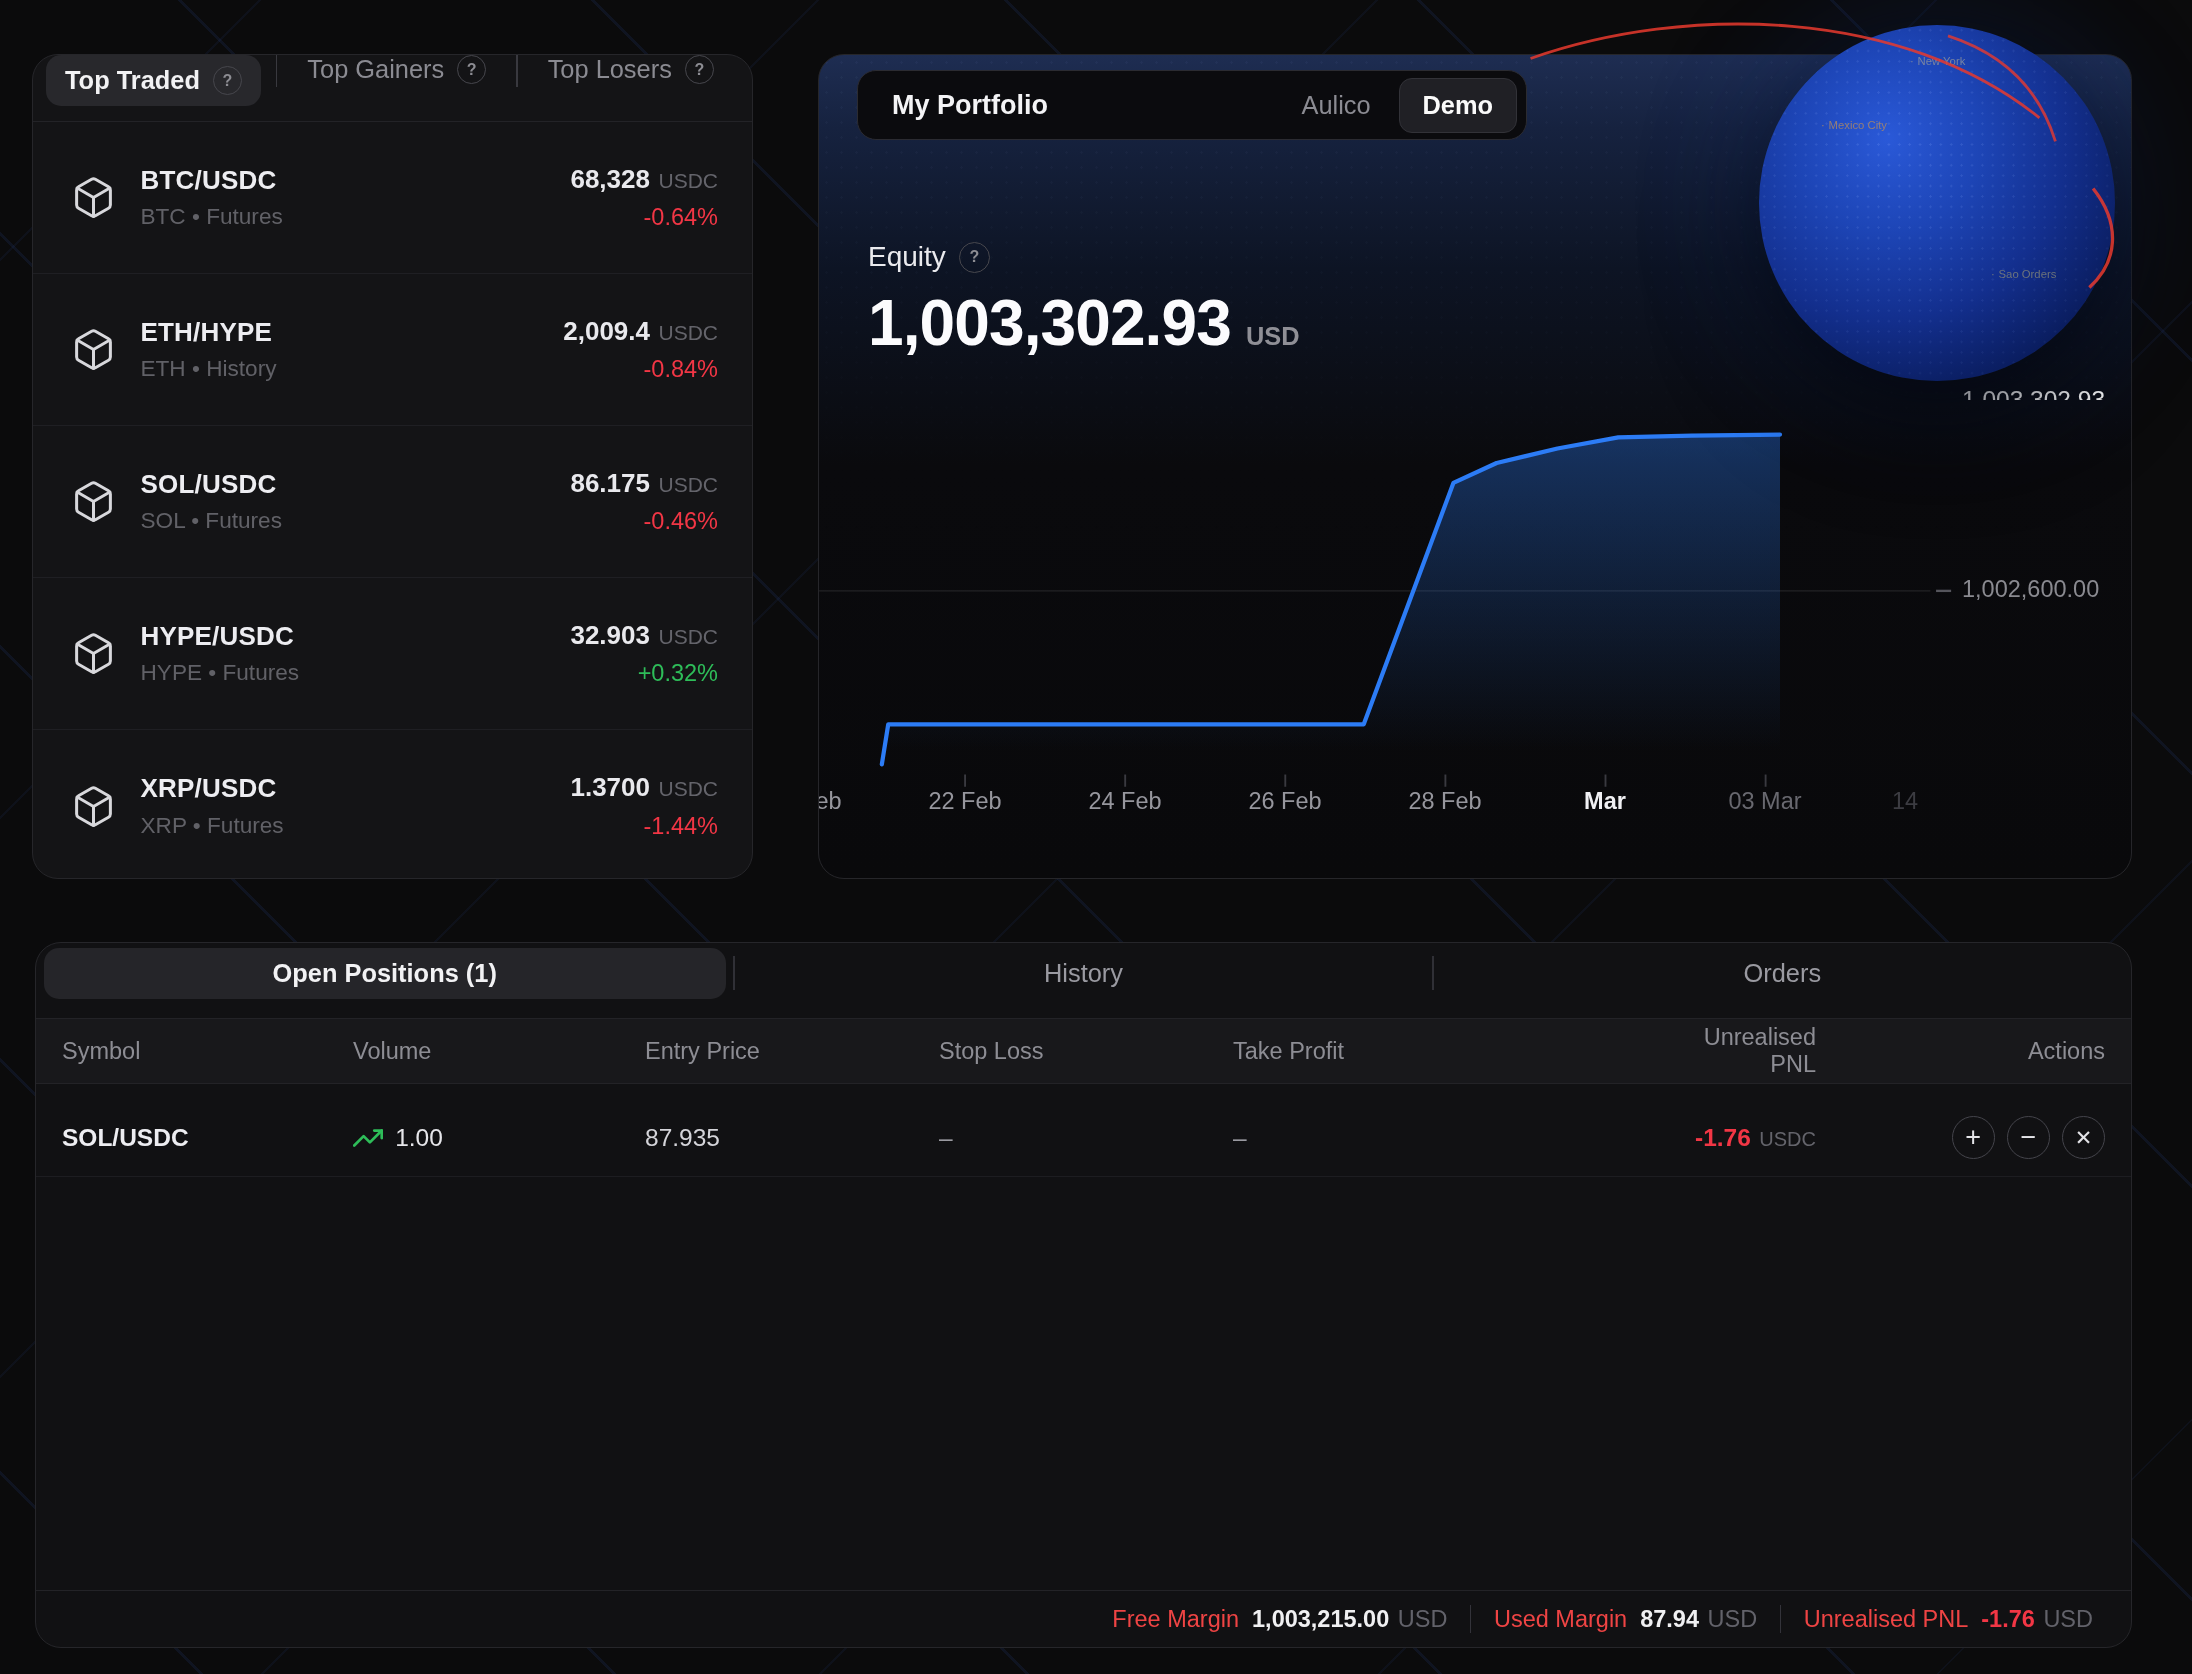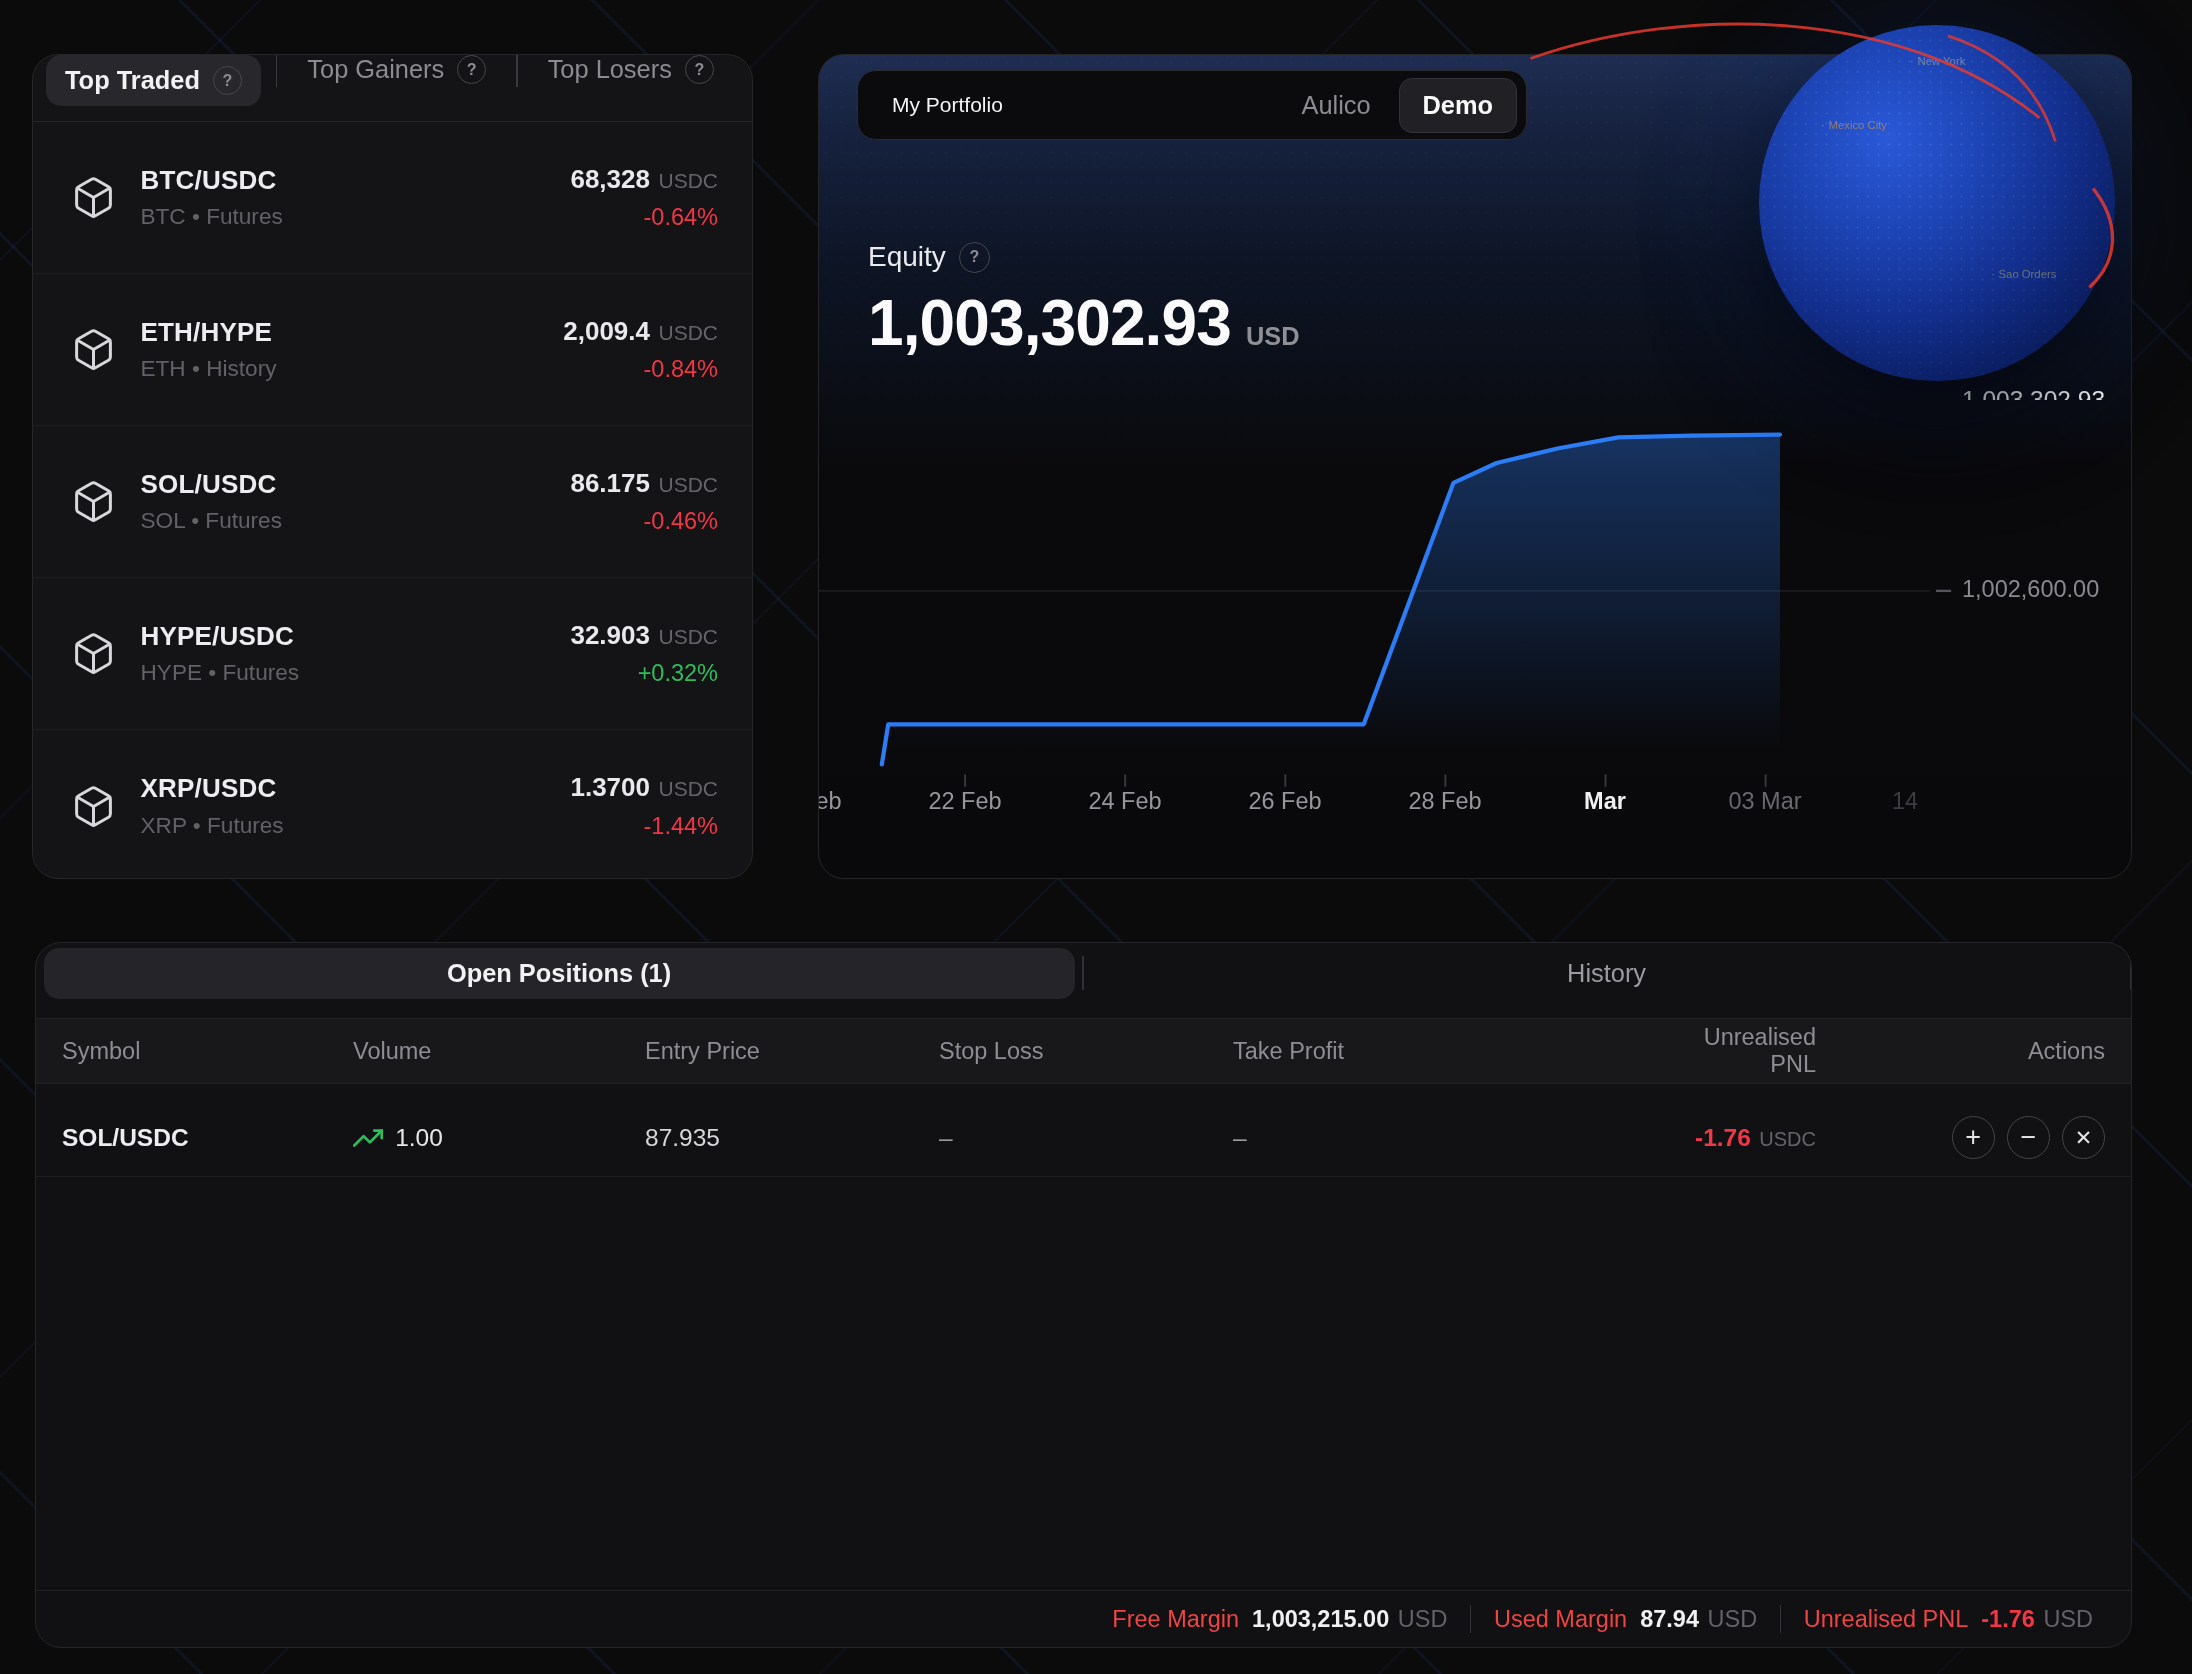--- a/index.html
+++ b/index.html
@@ -40,21 +40,21 @@
 
   
   .portfolio{left:818px;top:54px;width:1314px;height:825px;overflow:hidden;
     background:linear-gradient(180deg,#1e2d52 0%,#16223f 9%,#0d1424 26%,#0a0a0d 50%,#09090b 100%);}
   .portfolio::before{content:"";position:absolute;inset:0;pointer-events:none;
     background-image:radial-gradient(rgba(160,180,230,.05) 1.4px,transparent 1.4px);background-size:15px 15px;
     -webkit-mask-image:linear-gradient(180deg,rgba(0,0,0,.9),transparent 60%);
     mask-image:linear-gradient(180deg,rgba(0,0,0,.9),transparent 60%);}
   .pf-bar{position:absolute;left:38px;top:15px;width:670px;height:70px;background:#0b0b0e;border:1.4px solid #2b2b31;
     border-radius:19px;display:flex;align-items:center;padding:0 9.4px 0 34px;box-sizing:border-box;z-index:3;}
-  .pf-title{font-size:21px;font-weight:400;color:#f4f4f6;}
+  .pf-title{font-size:27px;font-weight:700;color:#f4f4f6;}
   .pf-acc{margin-left:auto;display:flex;align-items:center;gap:5.6px;}
   .pf-acc .acc{font-size:25.4px;font-weight:500;color:#8b8b92;padding:0 22.6px;cursor:pointer;}
   .pf-acc .acc.active{background:#202025;border:0.9px solid #323238;border-radius:13px;height:53px;display:flex;align-items:center;
     color:#fafafa;font-weight:700;}
   .equity{position:absolute;left:49px;top:186px;z-index:3;}
   .eq-row{display:flex;align-items:center;gap:13px;}
   .eq-label{font-size:28px;font-weight:500;color:#eaeaee;}
   .eq-val-row{display:flex;align-items:baseline;gap:15px;margin-top:13px;}
   .eq-val{font-size:64px;font-weight:700;color:#fbfbfd;letter-spacing:-0.9px;}
   .eq-cur{font-size:25.4px;font-weight:600;color:#8f8f96;}
@@ -299,20 +299,21 @@
   </svg>
 
   <section class="card positions">
     <div class="pos-tabs">
       <div class="pos-zone">
         <div class="pill">Open Positions (1)</div>
       </div>
       <div class="pos-div"></div>
       <div class="pos-zone">History</div>
       <div class="pos-div"></div>
+      <div class="pos-zone">Orders</div>
     </div>
 
     <div class="pos-head grid7">
       <div class="h">Symbol</div>
       <div class="h">Volume</div>
       <div class="h">Entry Price</div>
       <div class="h">Stop Loss</div>
       <div class="h">Take Profit</div>
       <div class="h right">Unrealised PNL</div>
       <div class="h right">Actions</div>

